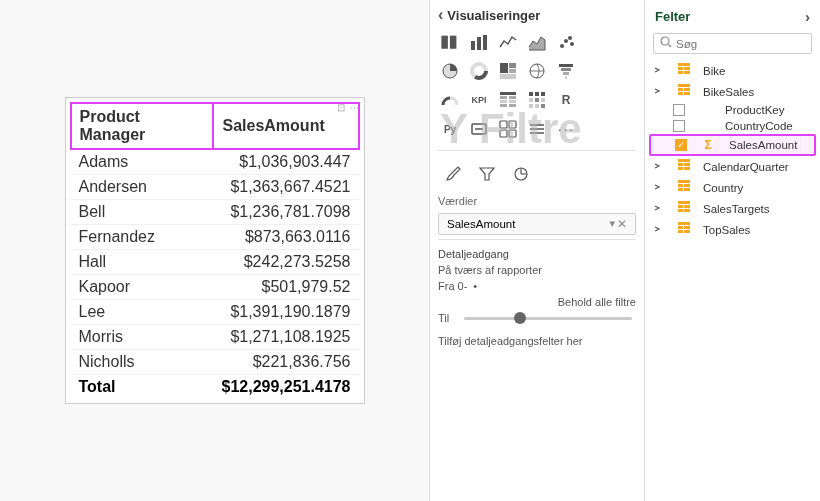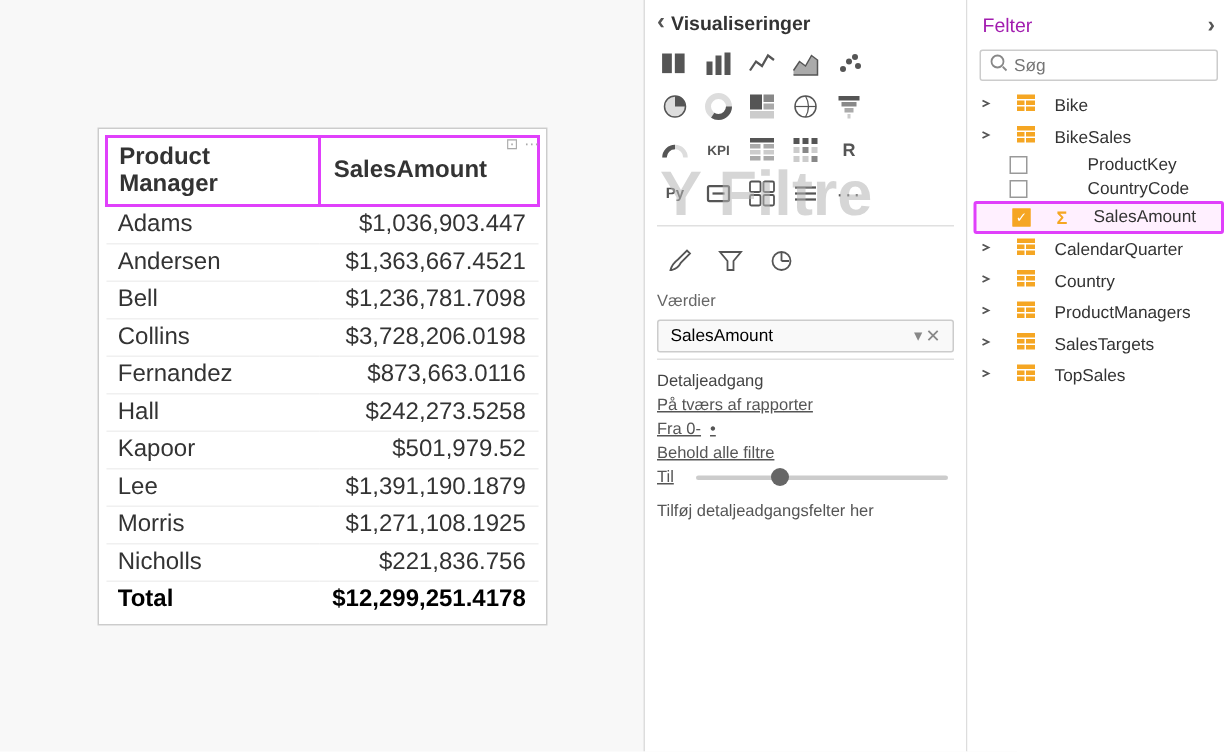--- a/index.html
+++ b/index.html
@@ -173,21 +173,20 @@
       padding: 4px 8px;
       font-size: 11px;
       color: #555;
     }
 
     .drill-row {
       display: flex;
       align-items: center;
       gap: 6px;
       margin: 3px 0;
-      text-decoration: underline;
     }
 
     .slider-track {
       flex: 1;
       height: 3px;
       background: #ccc;
       border-radius: 2px;
       position: relative;
       margin: 0 4px;
     }
@@ -342,24 +341,20 @@
           </tr>
           <tr>
             <td>Andersen</td>
             <td>$1,363,667.4521</td>
           </tr>
           <tr>
             <td>Bell</td>
             <td>$1,236,781.7098</td>
           </tr>
           <tr>
-            <td>Collins</td>
-            <td>$3,728,206.0198</td>
-          </tr>
-          <tr>
             <td>Fernandez</td>
             <td>$873,663.0116</td>
           </tr>
           <tr>
             <td>Hall</td>
             <td>$242,273.5258</td>
           </tr>
           <tr>
             <td>Kapoor</td>
             <td>$501,979.52</td>
@@ -568,39 +563,39 @@
 
       <div class="drill-row">
         <span style="font-size:11px; color:#555;">På tværs af rapporter</span>
       </div>
 
       <div class="drill-row" style="margin-top:4px;">
         <span>Fra 0-</span>
         <span style="color:#555;">•</span>
       </div>
 
-      <div class="drill-row" style="margin-top:4px;">
+      <div class="drill-row" style="margin-top:4px;justify-content:flex-end;">
         <span>Behold alle filtre</span>
       </div>
 
       <div class="drill-row" style="margin-top:4px; align-items:center;">
         <span style="min-width:16px;">Til</span>
         <div class="slider-track">
           <div class="slider-thumb"></div>
         </div>
       </div>
     </div>
 
     <div class="add-field-btn">Tilføj detaljeadgangsfelter her</div>
   </div>
 </div>
 
 <div class="right-panel">
   <div class="right-panel-header">
-    <span style="font-size:13px; font-weight:400; color:#a21caf;">Felter</span>
+    <span style="font-size:13px; font-weight:700; color:#14532d;">Felter</span>
     <span style="font-size:15px; font-weight:bold; color:#555; cursor:pointer;">›</span>
   </div>
 
   <div class="search-box">
     <span class="search-icon-svg">
       <svg width="12" height="12" viewBox="0 0 12 12">
           <circle cx="5" cy="5" r="4" fill="none" stroke="#888" stroke-width="1.2"></circle>
           <line x1="8.5" y1="8.5" x2="11" y2="11" stroke="#888" stroke-width="1.2"></line>
         </svg>
     </span>
@@ -699,50 +694,33 @@
     </span>
         <span class="tree-icon table-icon">
       <svg width="14" height="14" viewBox="0 0 14 14">
             <rect x="1" y="1" width="12" height="3" fill="#f5a623"></rect>
             <rect x="1" y="5" width="5" height="3" fill="#f5a623"></rect>
             <rect x="7" y="5" width="6" height="3" fill="#f5a623"></rect>
             <rect x="1" y="9" width="5" height="3" fill="#f5a623"></rect>
             <rect x="7" y="9" width="6" height="3" fill="#f5a623"></rect>
           </svg>
     </span>
-        <span style="flex:1;">ProductManagers</span>
+        <span style="flex:1;">SalesTargets</span>
       </div>
       <div class="tree-item">
         <span class="tree-chevron">
       <svg width="8" height="8" viewBox="0 0 8 8">
             <polyline points="2,2 6,4 2,6" fill="none" stroke="#555" stroke-width="1.2"></polyline>
           </svg>
     </span>
         <span class="tree-icon table-icon">
       <svg width="14" height="14" viewBox="0 0 14 14">
             <rect x="1" y="1" width="12" height="3" fill="#f5a623"></rect>
             <rect x="1" y="5" width="5" height="3" fill="#f5a623"></rect>
             <rect x="7" y="5" width="6" height="3" fill="#f5a623"></rect>
             <rect x="1" y="9" width="5" height="3" fill="#f5a623"></rect>
             <rect x="7" y="9" width="6" height="3" fill="#f5a623"></rect>
           </svg>
     </span>
-        <span style="flex:1;">SalesTargets</span>
-      </div>
-      <div class="tree-item">
-        <span class="tree-chevron">
-      <svg width="8" height="8" viewBox="0 0 8 8">
-            <polyline points="2,2 6,4 2,6" fill="none" stroke="#555" stroke-width="1.2"></polyline>
-          </svg>
-    </span>
-        <span class="tree-icon table-icon">
-      <svg width="14" height="14" viewBox="0 0 14 14">
-            <rect x="1" y="1" width="12" height="3" fill="#f5a623"></rect>
-            <rect x="1" y="5" width="5" height="3" fill="#f5a623"></rect>
-            <rect x="7" y="5" width="6" height="3" fill="#f5a623"></rect>
-            <rect x="1" y="9" width="5" height="3" fill="#f5a623"></rect>
-            <rect x="7" y="9" width="6" height="3" fill="#f5a623"></rect>
-          </svg>
-    </span>
         <span style="flex:1;">TopSales</span>
       </div>
     </div>
 </div>
 
 </body></html>

